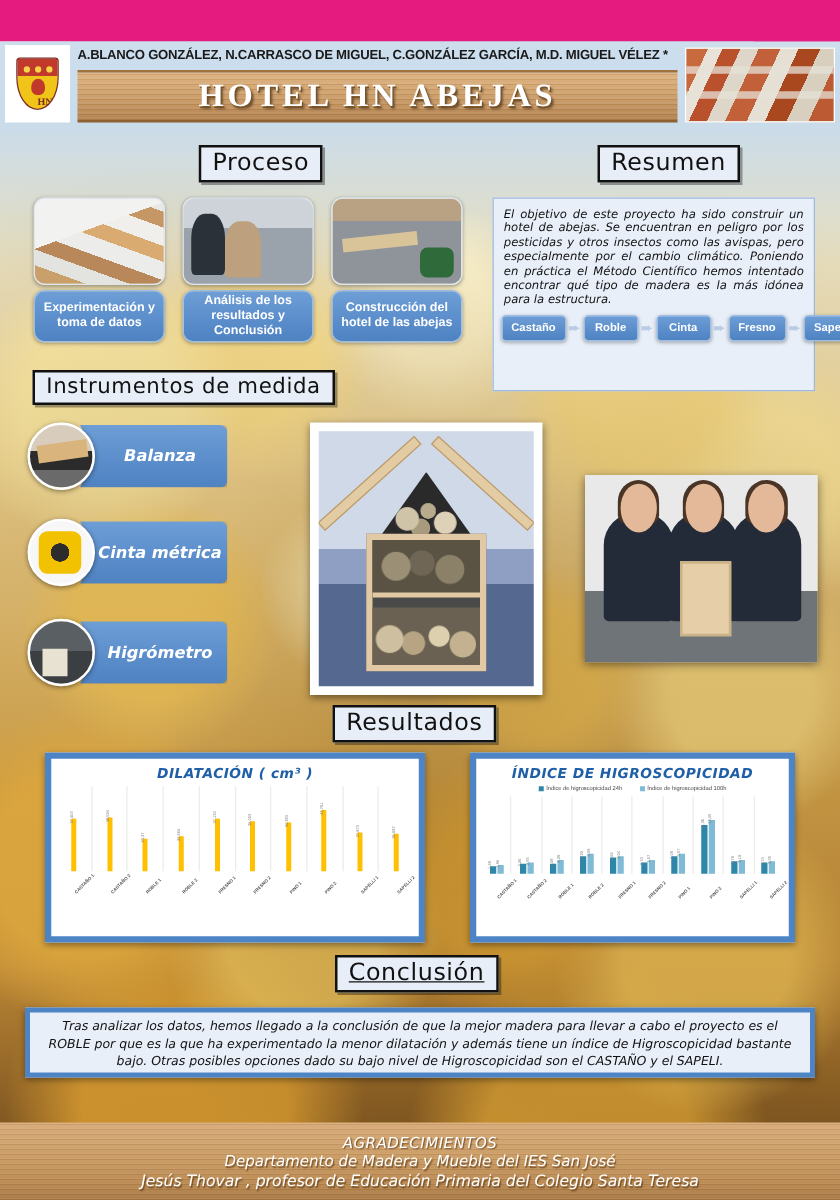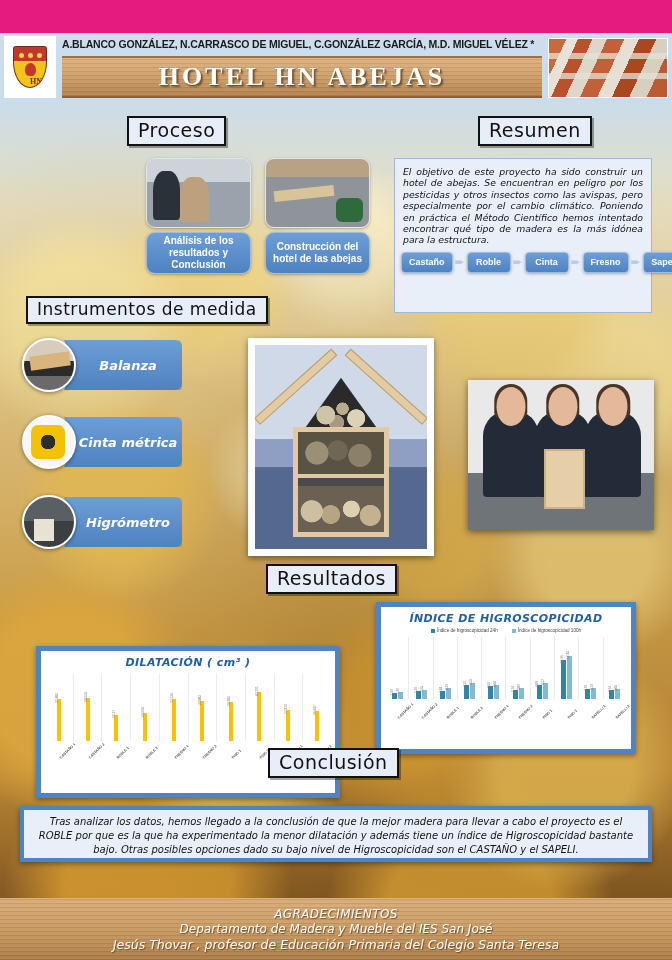--- a/index.html
+++ b/index.html
@@ -412,22 +412,26 @@
   </div>
   <div class="authors">A.BLANCO GONZÁLEZ, N.CARRASCO DE MIGUEL, C.GONZÁLEZ GARCÍA, M.D. MIGUEL VÉLEZ *</div>
   <div class="wood-title">
     <span>HOTEL  HN ABEJAS</span>
   </div>
   <div class="hdr-photo">
     <div class="strip" style="top:14px"></div>
     <div class="strip" style="top:34px"></div>
   </div>
 
-  <div class="sec-head" style="left:127px; top:116px;">Proceso</div>
-
+  <div class="sec-head" style="left:159px; top:116px;">Proceso</div>
+
+  <div class="proc" style="left:27px; top:158px; width:105px;">
+    <div class="ph ph-wood"></div>
+    <div class="cap blue-card">Experimentación y toma de datos</div>
+  </div>
   <div class="proc" style="left:146px; top:158px; width:105px;">
     <div class="ph ph-class"></div>
     <div class="cap blue-card">Análisis de los resultados y Conclusión</div>
   </div>
   <div class="proc" style="left:265px; top:158px; width:105px;">
     <div class="ph ph-build"></div>
     <div class="cap blue-card">Construcción del hotel de las abejas</div>
   </div>
 
   <div class="sec-head" style="left:478px; top:116px;">Resumen</div>
@@ -483,21 +487,21 @@
       </div>
     <div class="team-person" style="left:63%">
         <div class="hair"></div>
         <div class="head"></div>
       </div>
     <div class="team-mini"></div>
   </div>
 
   <div class="sec-head" style="left:266px; top:564px;">Resultados</div>
 
-  <div class="chart-box" id="chart-0" style="left:36px; top:602px; width:304px; height:152px;margin-top:44px;">
+  <div class="chart-box" id="chart-0" style="left:36px; top:602px; width:304px; height:152px;">
     <div class="chart-title">DILATACIÓN ( cm³ )</div>
     <div class="plot" style="height:68px;">
       <div class="grid-v">
           <div></div>
           <div></div>
           <div></div>
           <div></div>
           <div></div>
           <div></div>
           <div></div>
@@ -721,21 +725,21 @@
         </div>
         <div class="xl">
           <span>SAPELLI 1</span>
         </div>
         <div class="xl">
           <span>SAPELLI 2</span>
         </div>
       </div>
   </div>
 
-  <div class="sec-head" style="left:268px; top:748px;">Conclusión</div>
+  <div class="sec-head" style="left:268px; top:764px;text-decoration:underline;">Conclusión</div>
   <div class="concl">
     <p>Tras analizar los datos, hemos llegado a la conclusión de que la mejor madera para llevar a cabo el proyecto es el ROBLE por que es la que ha experimentado la menor dilatación y además tiene un índice de Higroscopicidad bastante bajo. Otras posibles opciones dado su bajo nivel de Higroscopicidad son el CASTAÑO y el SAPELI.</p>
   </div>
 
   <div class="footer">
     <div class="f1">AGRADECIMIENTOS</div>
     <div class="f2">Departamento de Madera y Mueble del IES San José</div>
     <div class="f3">Jesús Thovar , profesor de Educación Primaria del Colegio Santa Teresa</div>
   </div>
 

